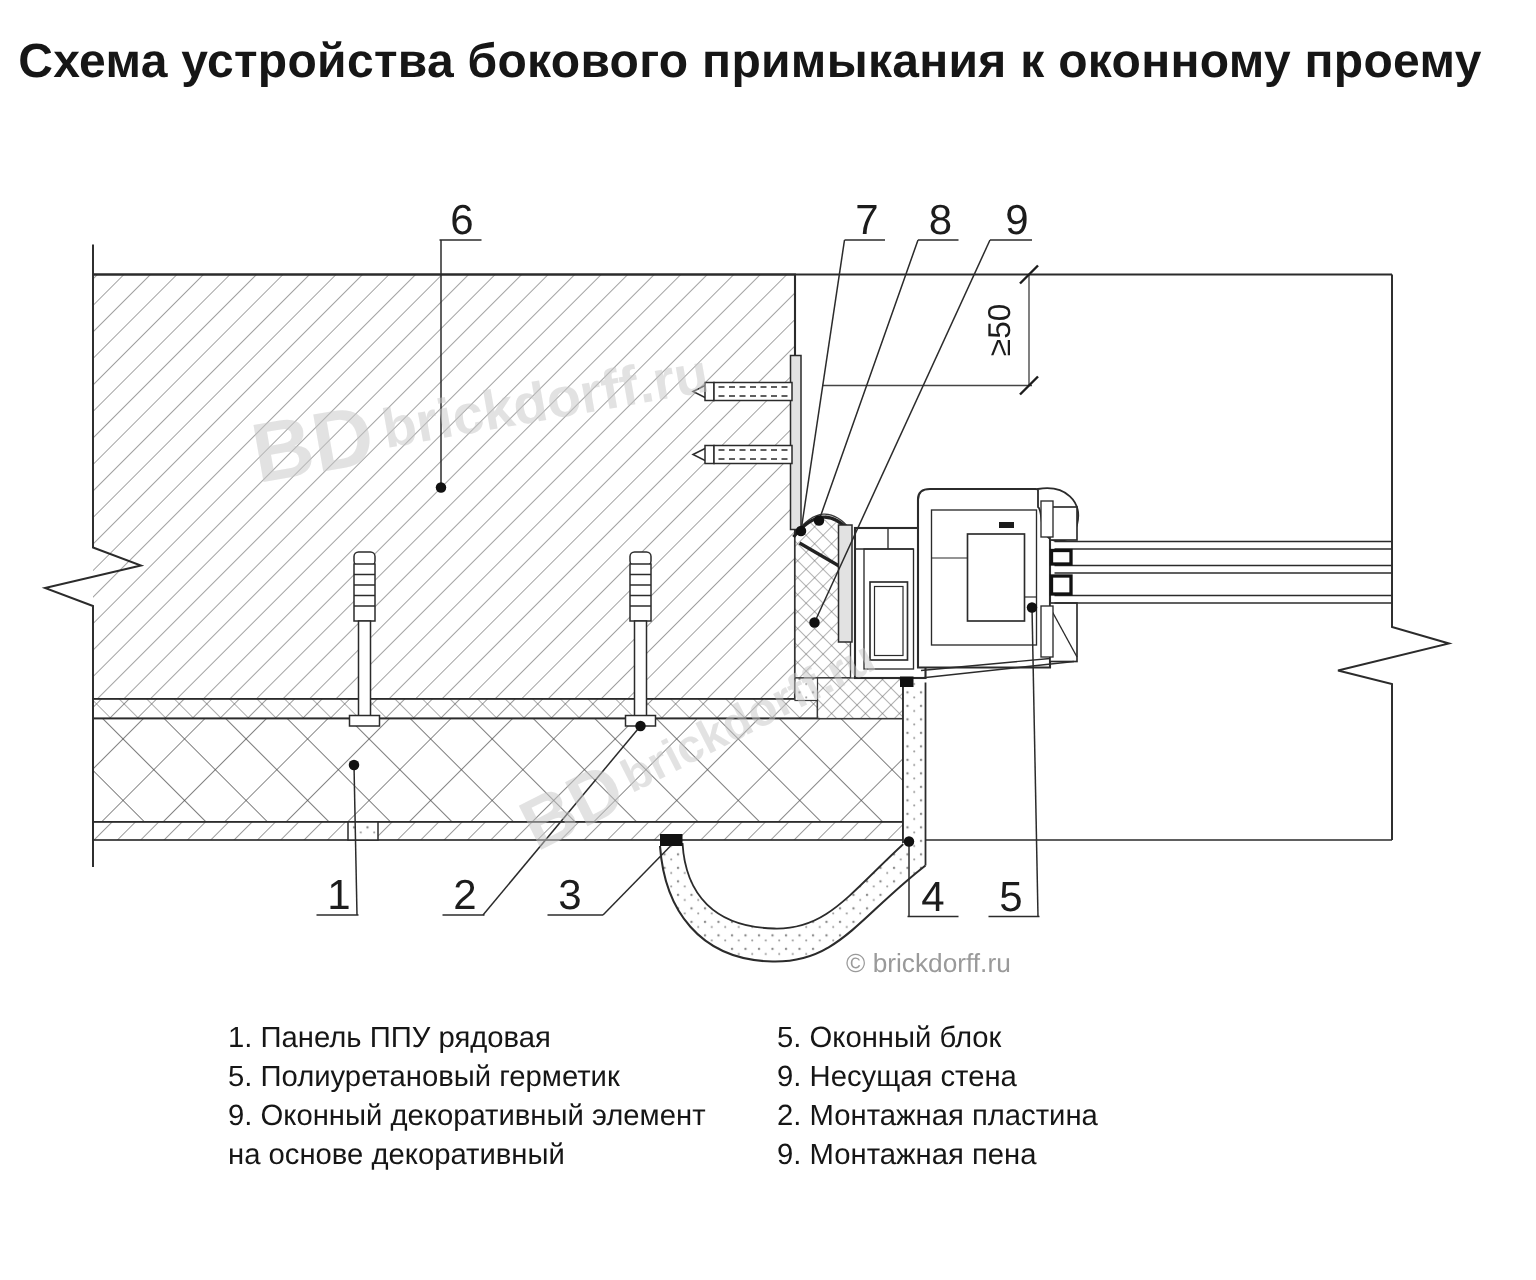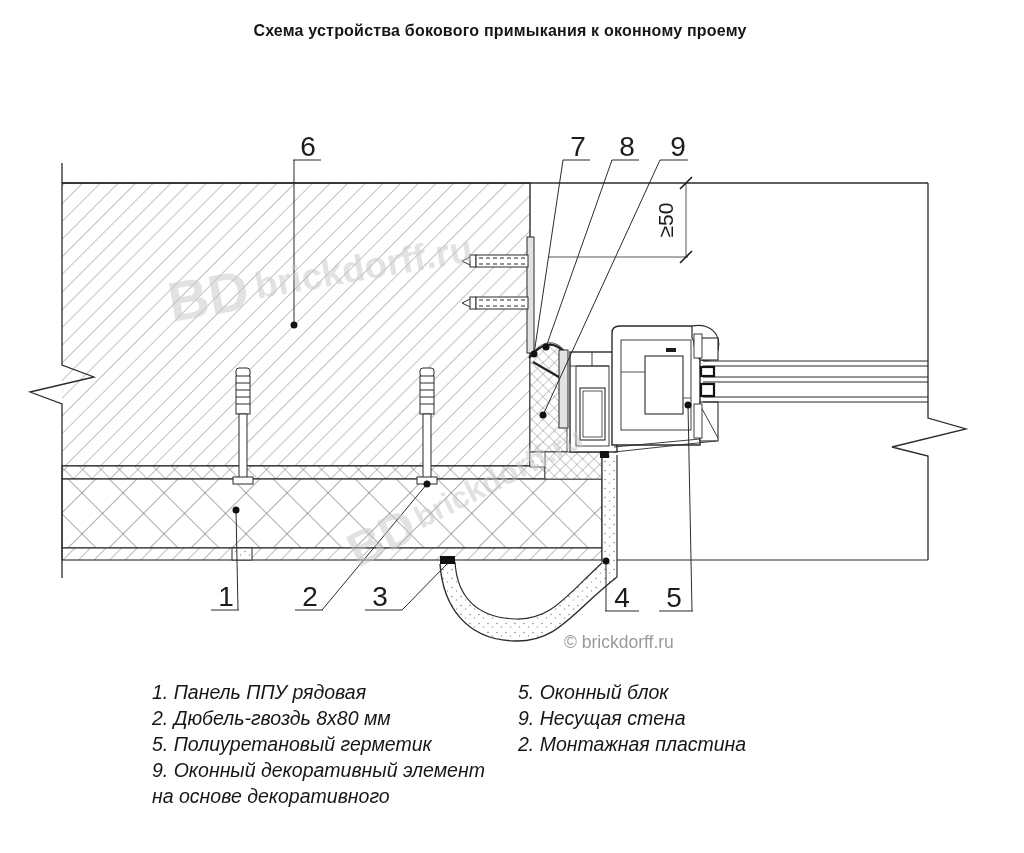--- a/index.html
+++ b/index.html
@@ -1,22 +1,22 @@
 <!DOCTYPE html>
 <html><head>
 <meta charset="utf-8">
 <style>
   html,body{margin:0;padding:0;background:#ffffff;}
   #page{position:relative;width:1024px;height:853px;background:#fff;overflow:hidden;
         font-family:"Liberation Sans",sans-serif;color:#1c1c1c;}
   .title-line{position:absolute;left:0;width:1000px;text-align:center;
-              font-size:16px;font-weight:600;letter-spacing:.2px;color:#161616;}
+              font-size:32px;font-weight:600;letter-spacing:.2px;color:#161616;}
   #title1{top:22px;}
   #title2{top:60px;}
-  .legend-col{position:absolute;font-size:19.5px;line-height:26px;color:#161616;font-style:italic;}
+  .legend-col{position:absolute;font-size:19.5px;line-height:26px;color:#161616;}
   #legend-left{left:152px;top:679px;}
   #legend-right{left:518px;top:679px;}
   svg text{font-family:"Liberation Sans",sans-serif;}
   .callout-num{font-size:28px;fill:#1c1c1c;}
   .wm{fill:#c7c7c7;}
 </style>
 </head>
 <body>
 
 <div id="page">
@@ -232,24 +232,24 @@
     <g opacity="0.5">
       <g transform="translate(358,568) rotate(-27)">
         <text class="wm" x="0" y="0" font-size="48" font-weight="bold">BD</text>
         <text class="wm" x="74" y="-6" font-size="31" font-weight="bold">brickdorff.ru</text>
       </g>
     </g>
   </svg>
 
   <div id="legend-left" class="legend-col">
     <div>1. Панель ППУ рядовая</div>
-    <div>2. Дюбель-гвоздь 8х80 мм</div>
     <div>5. Полиуретановый герметик</div>
     <div>9. Оконный декоративный элемент</div>
-    <div>на основе декоративного</div>
+    <div>на основе декоративный</div>
   </div>
   <div id="legend-right" class="legend-col">
     <div>5. Оконный блок</div>
     <div>9. Несущая стена</div>
     <div>2. Монтажная пластина</div>
+    <div>9. Монтажная пена</div>
   </div>
 
 </div>
 
 </body></html>

